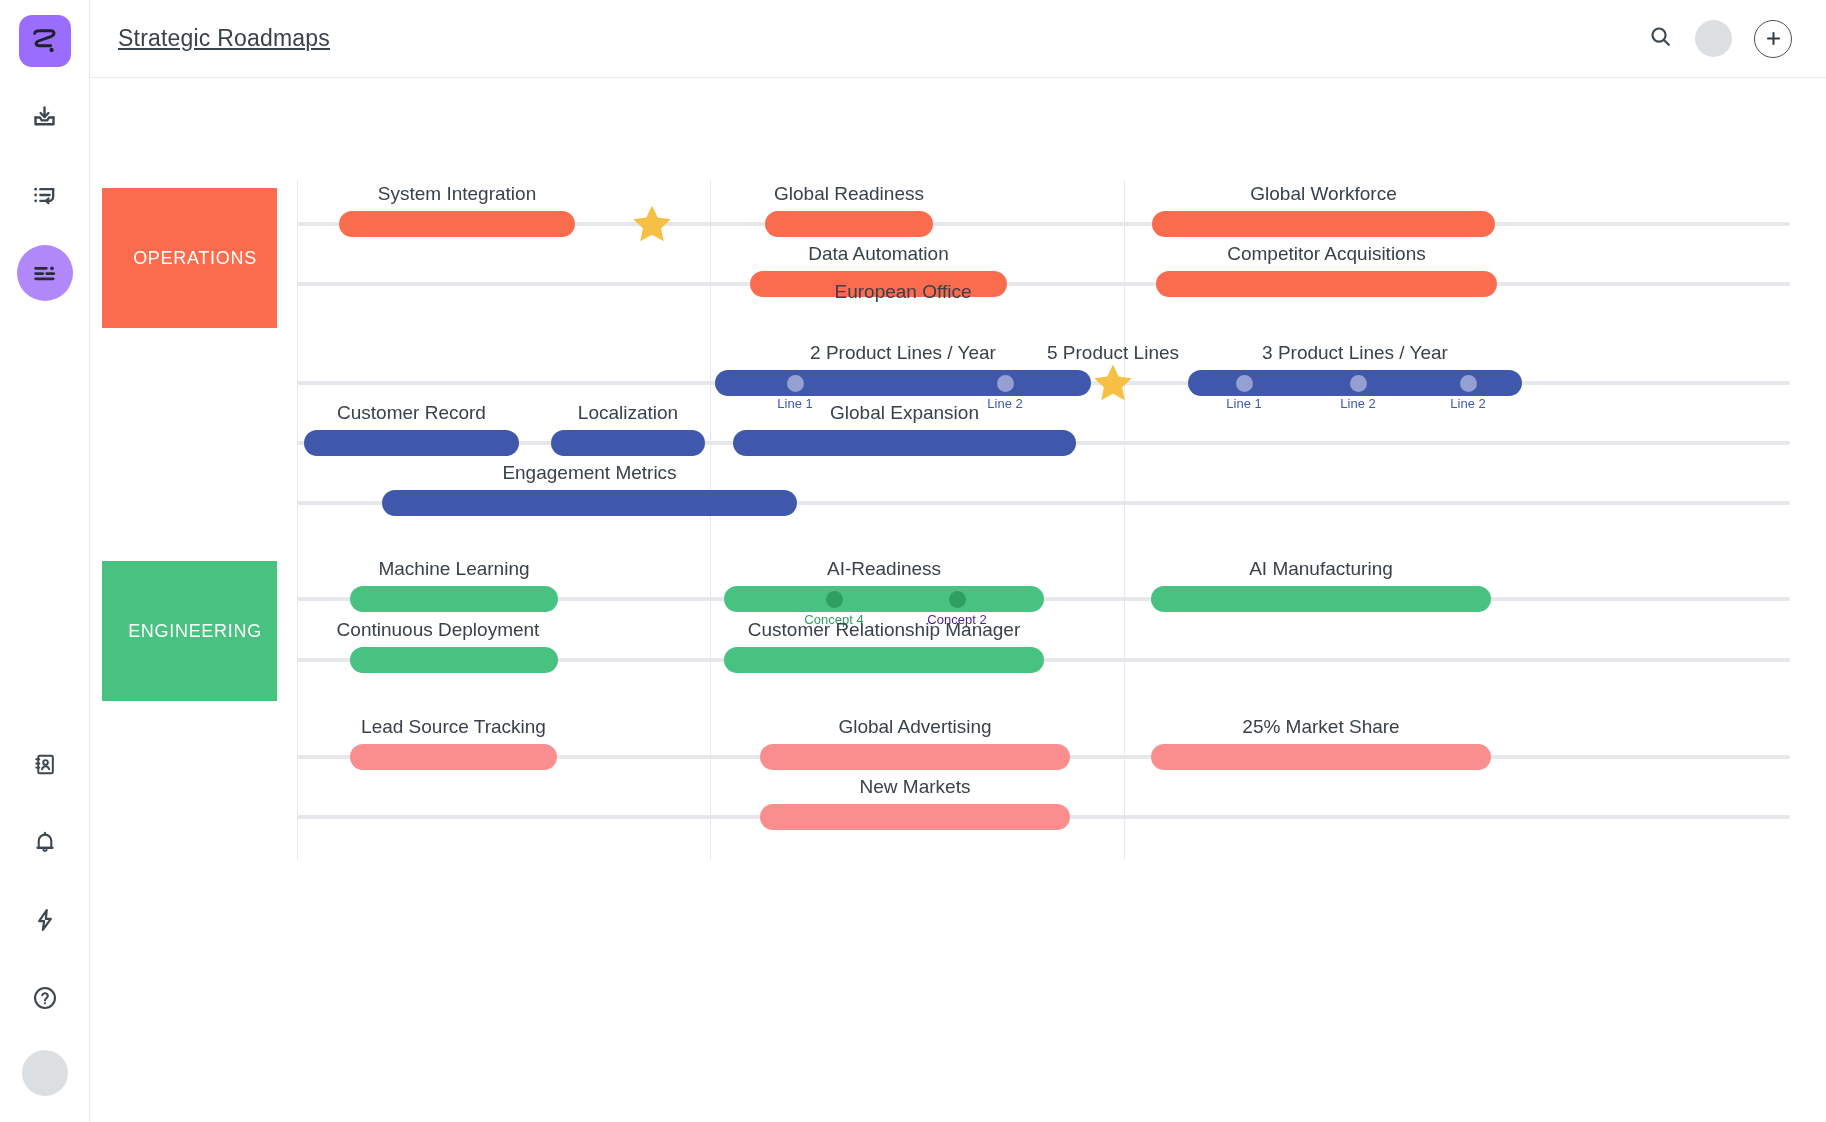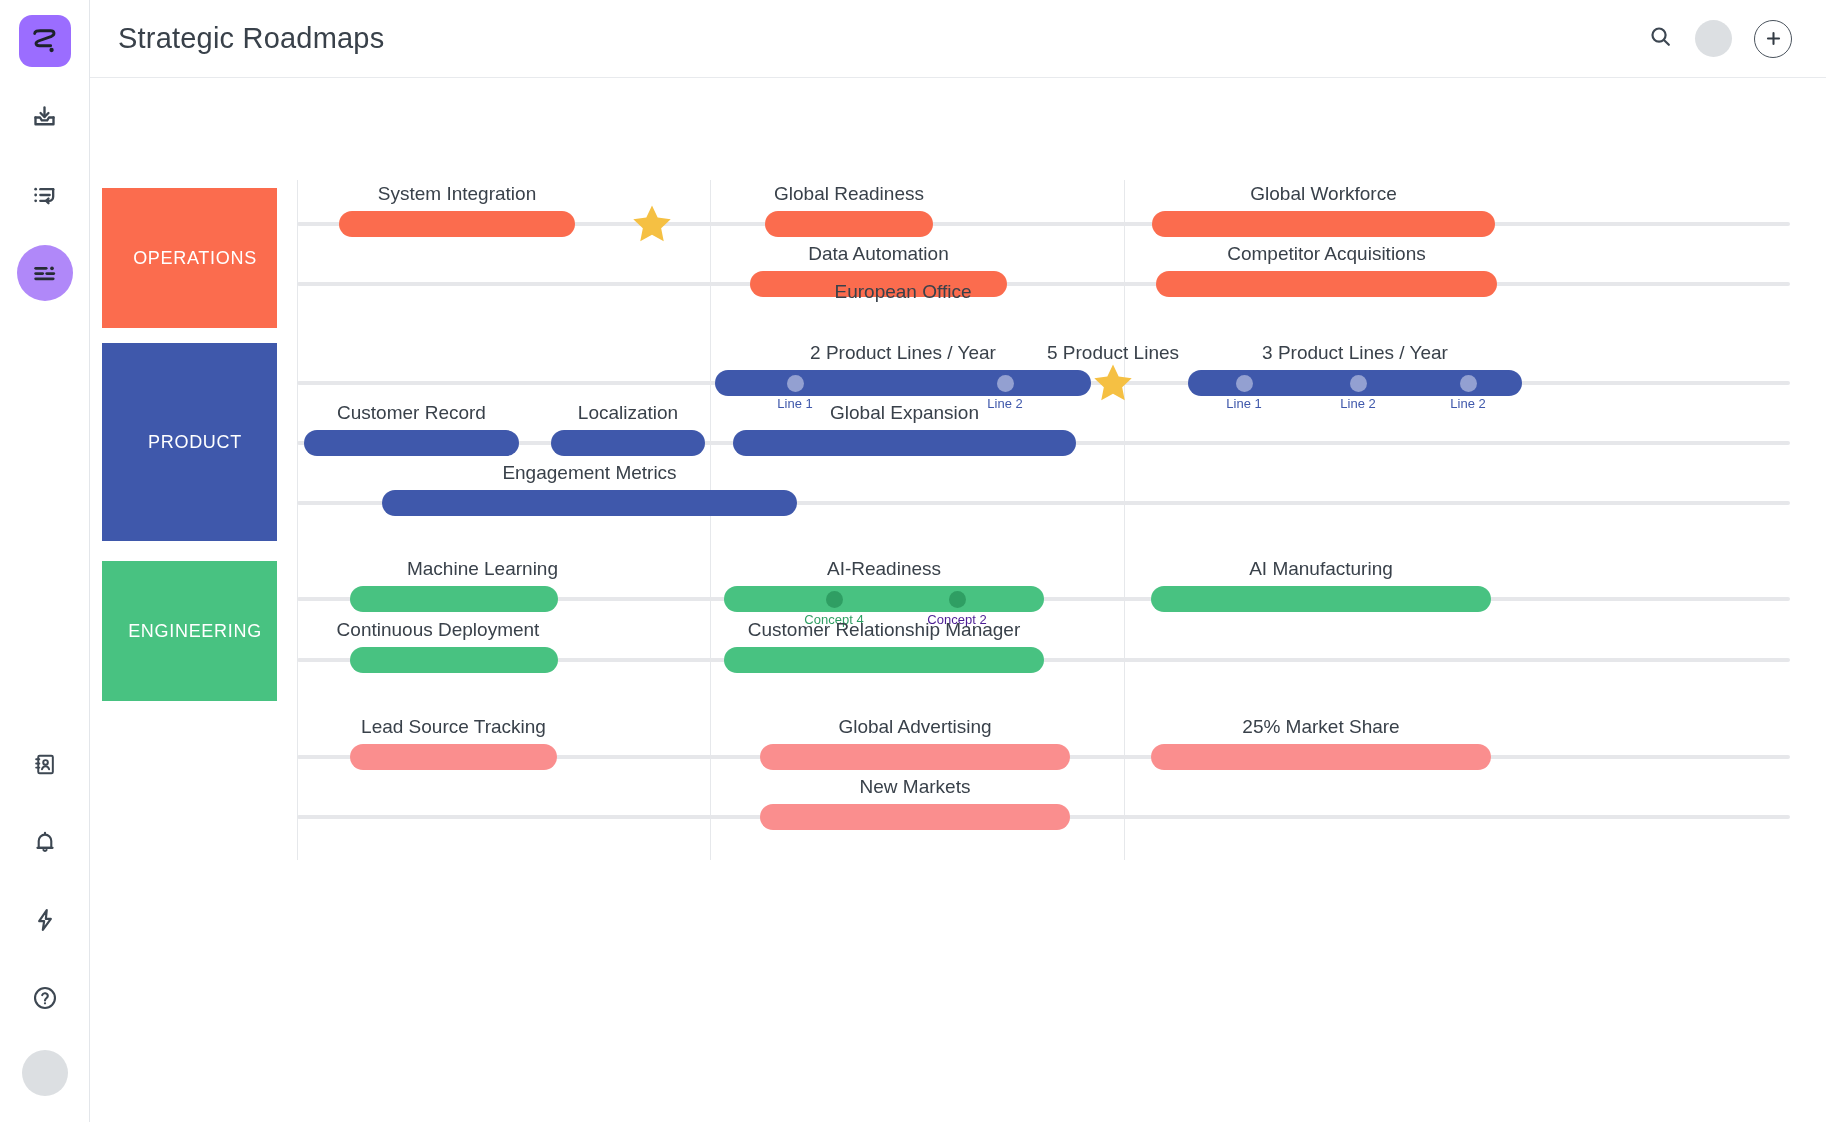--- a/index.html
+++ b/index.html
@@ -46,21 +46,21 @@
   
   #main { flex: 1 1 auto; position: relative; display: flex; flex-direction: column; }
   #topbar {
     height: 78px; flex: 0 0 78px;
     border-bottom: 1px solid #e8eaed;
     display: flex; align-items: center;
     padding: 0 34px 0 28px;
     background: #fff;
   }
   #page-title {
-    font-size: 29px; color: #39414a; font-weight: 400; letter-spacing: .2px;
+    font-size: 23px; color: #39414a; font-weight: 400; letter-spacing: .2px; text-decoration: underline;
   }
   .top-right { margin-left: auto; display: flex; align-items: center; gap: 22px; }
   .top-avatar { width: 37px; height: 37px; border-radius: 50%; background: #dcdfe2; }
   .plus-btn {
     width: 38px; height: 38px; border-radius: 50%;
     border: 1.5px solid #4a535d; background: #fff;
     display: flex; align-items: center; justify-content: center;
     color: #333b44;
   }
 
@@ -213,23 +213,20 @@
           <div class="bar" style="left: 1062px; top: 133px; width: 343px; background: rgb(251, 108, 78);"></div>
           <div class="bar-label" style="left: 1062px; top: 106px; width: 343px;">Global Workforce</div>
           <div class="track" style="left: 207px; top: 204px; width: 1493px;"></div>
           <div class="bar" style="left: 660px; top: 193px; width: 257px; background: rgb(251, 108, 78);"></div>
           <div class="bar-label" style="left: 660px; top: 166px; width: 257px;">Data Automation</div>
           <div class="bar" style="left: 1066px; top: 193px; width: 341px; background: rgb(251, 108, 78);"></div>
           <div class="bar-label" style="left: 1066px; top: 166px; width: 341px;">Competitor Acquisitions</div>
           <div class="star" style="left: 540px; top: 124px;"><svg width="44" height="44" viewBox="0 0 24 24">
       <path d="M12 1.9 15.1 8.5 22.2 9.4 17 14.3 18.4 21.4 12 17.9 5.6 21.4 7 14.3 1.8 9.4 8.9 8.5z" fill="#f5c043"></path>
             </svg></div>
-          <div class="lane-chip" style="left: 12px; top: 265px; width: 175px; height: 198px; background: rgb(63, 88, 171);">
-            <span>PRODUCT</span>
-          </div>
           <div class="track" style="left: 207px; top: 303px; width: 1493px;"></div>
           <div class="bar" style="left: 625px; top: 292px; width: 376px; background: rgb(63, 88, 171);"></div>
           <div class="bar-label" style="left: 625px; top: 204px; width: 376px;">European Office</div>
           <div class="bar-label" style="left: 625px; top: 265px; width: 376px;">2 Product Lines / Year</div>
           <div class="marker" style="left: 697px; top: 297px; background: rgb(147, 160, 209);"></div>
           <div class="marker-label" style="left: 645px; top: 318px; width: 120px; color: rgb(63, 88, 171);">Line 1</div>
           <div class="marker" style="left: 907px; top: 297px; background: rgb(147, 160, 209);"></div>
           <div class="marker-label" style="left: 855px; top: 318px; width: 120px; color: rgb(63, 88, 171);">Line 2</div>
           <div class="bar" style="left: 1098px; top: 292px; width: 334px; background: rgb(63, 88, 171);"></div>
           <div class="bar-label" style="left: 1098px; top: 265px; width: 334px;">3 Product Lines / Year</div>
@@ -251,21 +248,21 @@
           <div class="bar-label" style="left: 292px; top: 385px; width: 415px;">Engagement Metrics</div>
           <div class="star" style="left: 1001px; top: 283px;"><svg width="44" height="44" viewBox="0 0 24 24">
       <path d="M12 1.9 15.1 8.5 22.2 9.4 17 14.3 18.4 21.4 12 17.9 5.6 21.4 7 14.3 1.8 9.4 8.9 8.5z" fill="#f5c043"></path>
             </svg></div>
           <div class="bar-label" style="left: 913px; top: 265px; width: 220px;">5 Product Lines</div>
           <div class="lane-chip" style="left: 12px; top: 483px; width: 175px; height: 140px; background: rgb(72, 194, 129);">
             <span>ENGINEERING</span>
           </div>
           <div class="track" style="left: 207px; top: 519px; width: 1493px;"></div>
           <div class="bar" style="left: 260px; top: 508px; width: 208px; background: rgb(72, 194, 129);"></div>
-          <div class="bar-label" style="left: 260px; top: 481px; width: 208px; text-align: right;">Machine Learning</div>
+          <div class="bar-label" style="left: 260px; top: 481px; width: 208px;">Machine Learning</div>
           <div class="bar" style="left: 634px; top: 508px; width: 320px; background: rgb(72, 194, 129);"></div>
           <div class="bar-label" style="left: 634px; top: 481px; width: 320px;">AI-Readiness</div>
           <div class="marker" style="left: 736px; top: 513px; background: rgb(47, 158, 99);"></div>
           <div class="marker-label" style="left: 684px; top: 534px; width: 120px; color: rgb(47, 158, 99);">Concept 4</div>
           <div class="marker" style="left: 859px; top: 513px; background: rgb(47, 158, 99);"></div>
           <div class="marker-label" style="left: 807px; top: 534px; width: 120px; color: #4c1d95;">Concept 2</div>
           <div class="bar" style="left: 1061px; top: 508px; width: 340px; background: rgb(72, 194, 129);"></div>
           <div class="bar-label" style="left: 1061px; top: 481px; width: 340px;">AI Manufacturing</div>
           <div class="track" style="left: 207px; top: 580px; width: 1493px;"></div>
           <div class="bar" style="left: 260px; top: 569px; width: 208px; background: rgb(72, 194, 129);"></div>

